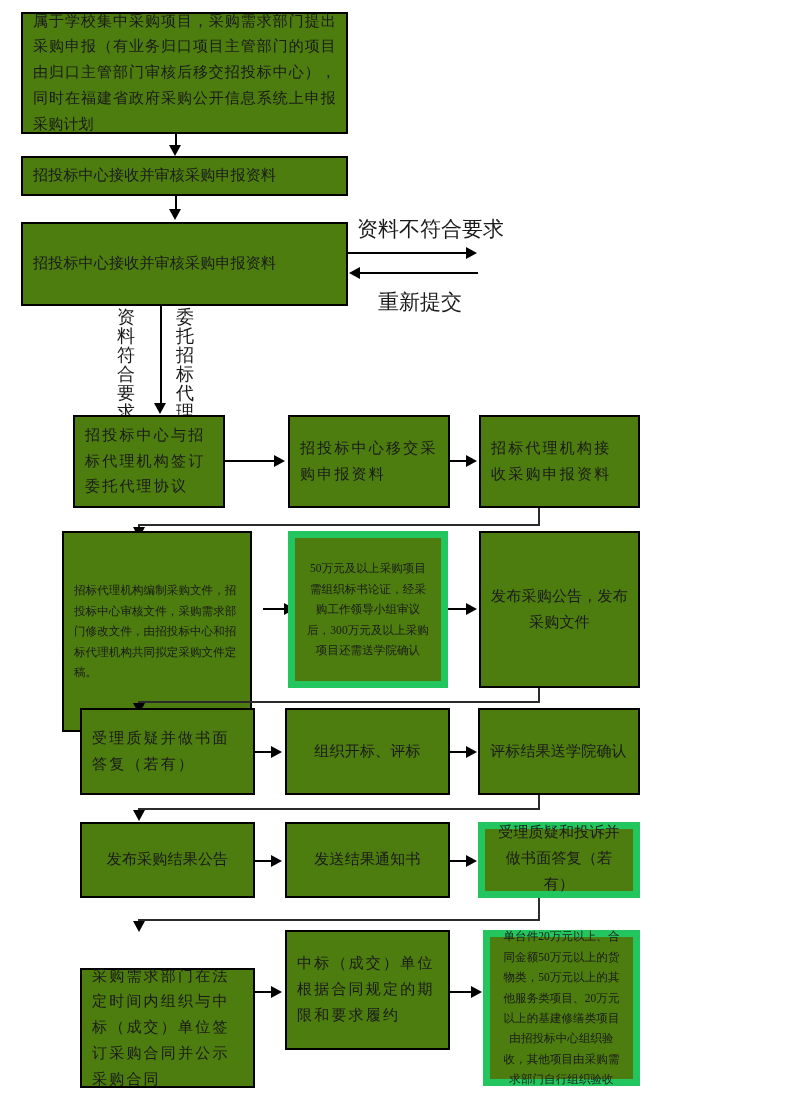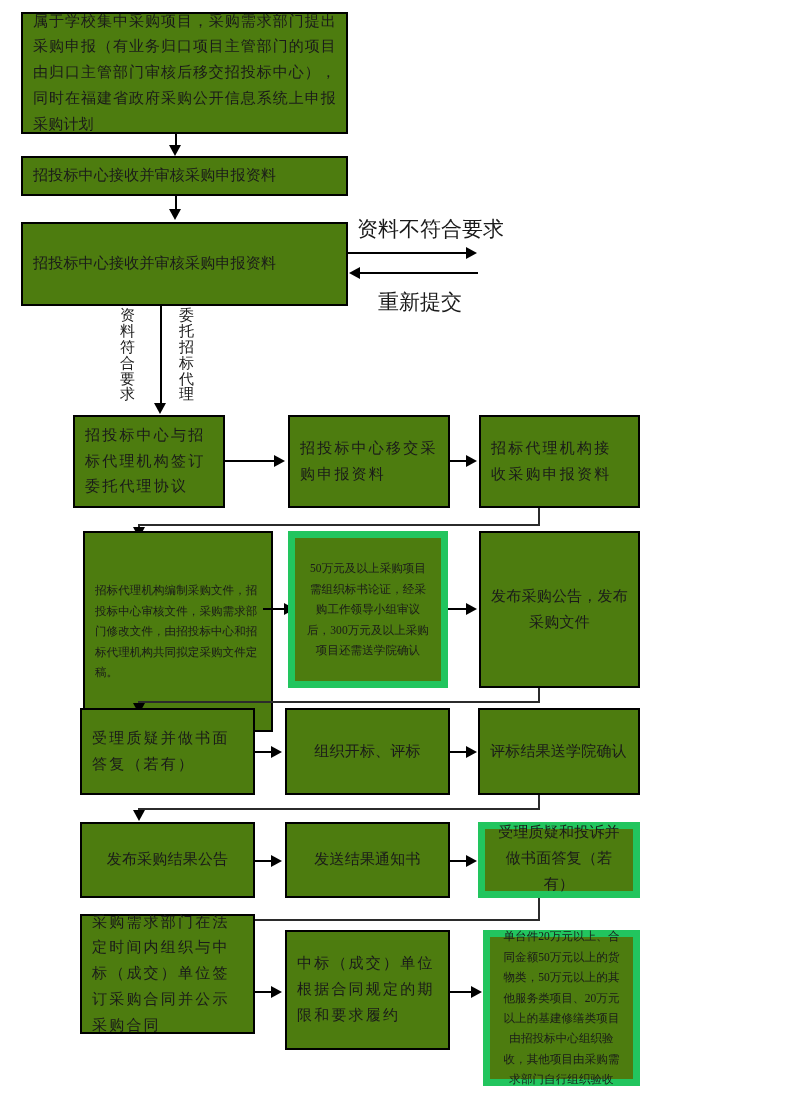--- a/index.html
+++ b/index.html
@@ -22,21 +22,21 @@
   .lnh{height:2px;}
   .ln.hair{background:#2b2b2b;}
   .lnv.hair{width:1.6px;}
   .lnh.hair{height:1.6px;}
 
   .arw{position:absolute;width:0;height:0;}
   .arw-d{border-left:6px solid transparent;border-right:6px solid transparent;border-top:11px solid #000;}
   .arw-r{border-top:6px solid transparent;border-bottom:6px solid transparent;border-left:11px solid #000;}
   .arw-l{border-top:6px solid transparent;border-bottom:6px solid transparent;border-right:11px solid #000;}
 
-  .vlabel{position:absolute;font-size:15px;line-height:1.06;width:18px;text-align:right;
+  .vlabel{position:absolute;font-size:18px;line-height:1.06;width:18px;text-align:center;
           letter-spacing:0;color:#1a1a1a;}
   .hlabel{position:absolute;font-size:21px;white-space:nowrap;color:#1a1a1a;}
 </style>
 </head>
 <body>
 
 <div id="canvas">
 
   <div class="box" style="left:21px;top:12px;width:327px;height:122px;">
     <span class="txt just">属于学校集中采购项目，采购需求部门提出采购申报（有业务归口项目主管部门的项目由归口主管部门审核后移交招投标中心），同时在福建省政府采购公开信息系统上申报采购计划</span>
@@ -87,21 +87,21 @@
 
   <div class="box" style="left:479px;top:415px;width:161px;height:93px;">
     <span class="txt sp">招标代理机构接收采购申报资料</span>
   </div>
 
   <div class="ln lnv hair" style="left:538px;top:508px;width:2px;height:17px;"></div>
   <div class="ln lnh hair" style="left:138px;top:524px;width:402px;height:2px;"></div>
   <div class="ln lnv hair" style="left:138px;top:524px;width:2px;height:7px;"></div>
   <div class="arw arw-d" style="left:133px;top:527px;"></div>
 
-  <div class="box" style="left:83px;top:531px;width:190px;height:201px;">
+  <div class="box" style="left:62px;top:531px;width:190px;height:201px;">
     <span class="txt small">招标代理机构编制采购文件，招投标中心审核文件，采购需求部门修改文件，由招投标中心和招标代理机构共同拟定采购文件定稿。</span>
   </div>
 
   <div class="ln lnh" style="left:263px;top:608px;width:23px;height:2px;"></div>
   <div class="arw arw-r" style="left:284px;top:603px;"></div>
 
   <div class="box thin" style="left:288px;top:531px;width:160px;height:157px;">
     <span class="txt small">50万元及以上采购项目需组织标书论证，经采购工作领导小组审议后，300万元及以上采购项目还需送学院确认</span>
   </div>
 
@@ -156,21 +156,21 @@
 
   <div class="box thin" style="left:478px;top:822px;width:162px;height:76px;font-family:Liberation Mono, monospace;">
     <span class="txt">受理质疑和投诉并做书面答复（若有）</span>
   </div>
 
   <div class="ln lnv hair" style="left:538px;top:898px;width:2px;height:22px;"></div>
   <div class="ln lnh hair" style="left:138px;top:919px;width:402px;height:2px;"></div>
   <div class="ln lnv hair" style="left:138px;top:919px;width:2px;height:5px;"></div>
   <div class="arw arw-d" style="left:133px;top:921px;"></div>
 
-  <div class="box" style="left:80px;top:914px;width:175px;height:120px;">
+  <div class="box" style="left:80px;top:968px;width:175px;height:120px;">
     <span class="txt sp">采购需求部门在法定时间内组织与中标（成交）单位签订采购合同并公示采购合同</span>
   </div>
 
   <div class="ln lnh" style="left:255px;top:991px;width:18px;height:2px;"></div>
   <div class="arw arw-r" style="left:271px;top:986px;"></div>
 
   <div class="box" style="left:285px;top:930px;width:165px;height:120px;">
     <span class="txt sp">中标（成交）单位根据合同规定的期限和要求履约</span>
   </div>
 

